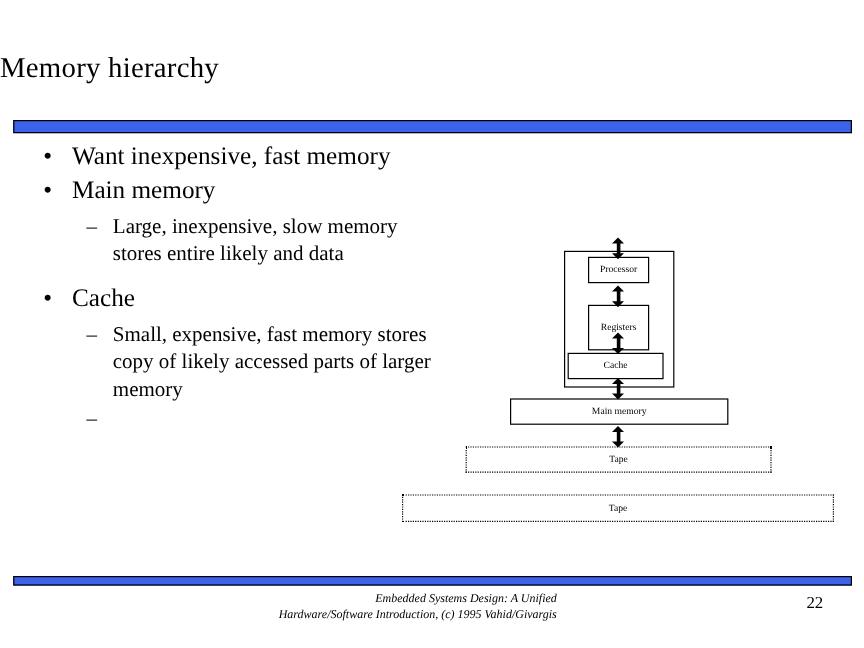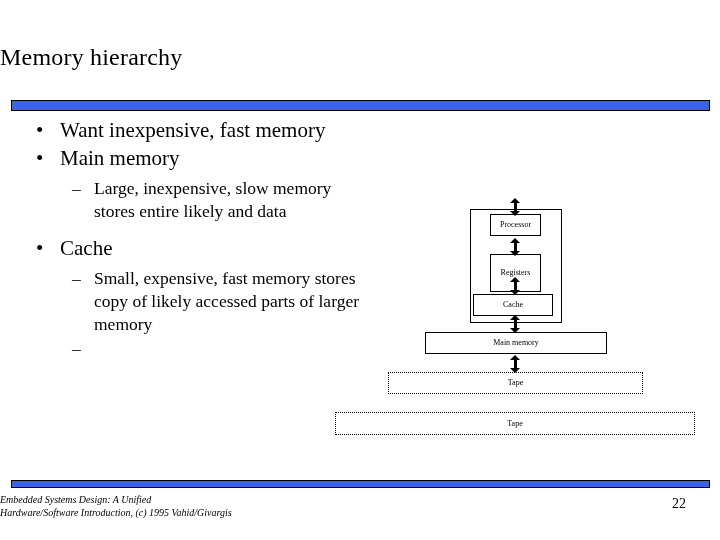--- a/index.html
+++ b/index.html
@@ -154,24 +154,25 @@
     bottom: 0;
     border-top: 5px solid #000000;
   }
 
   
   #footer {
     position: absolute;
     left: 0;
     top: 493px;
     width: 440px;
-    text-align: left;
+    text-align: right;
     font-style: italic;
     font-size: 10px;
     line-height: 13px;
+    padding-left: 24px;
   }
   #footer .line2 { white-space: nowrap; }
   #page-number {
     position: absolute;
     left: 672px;
     top: 495px;
     font-size: 14px;
     line-height: 18px;
   }
 </style>

